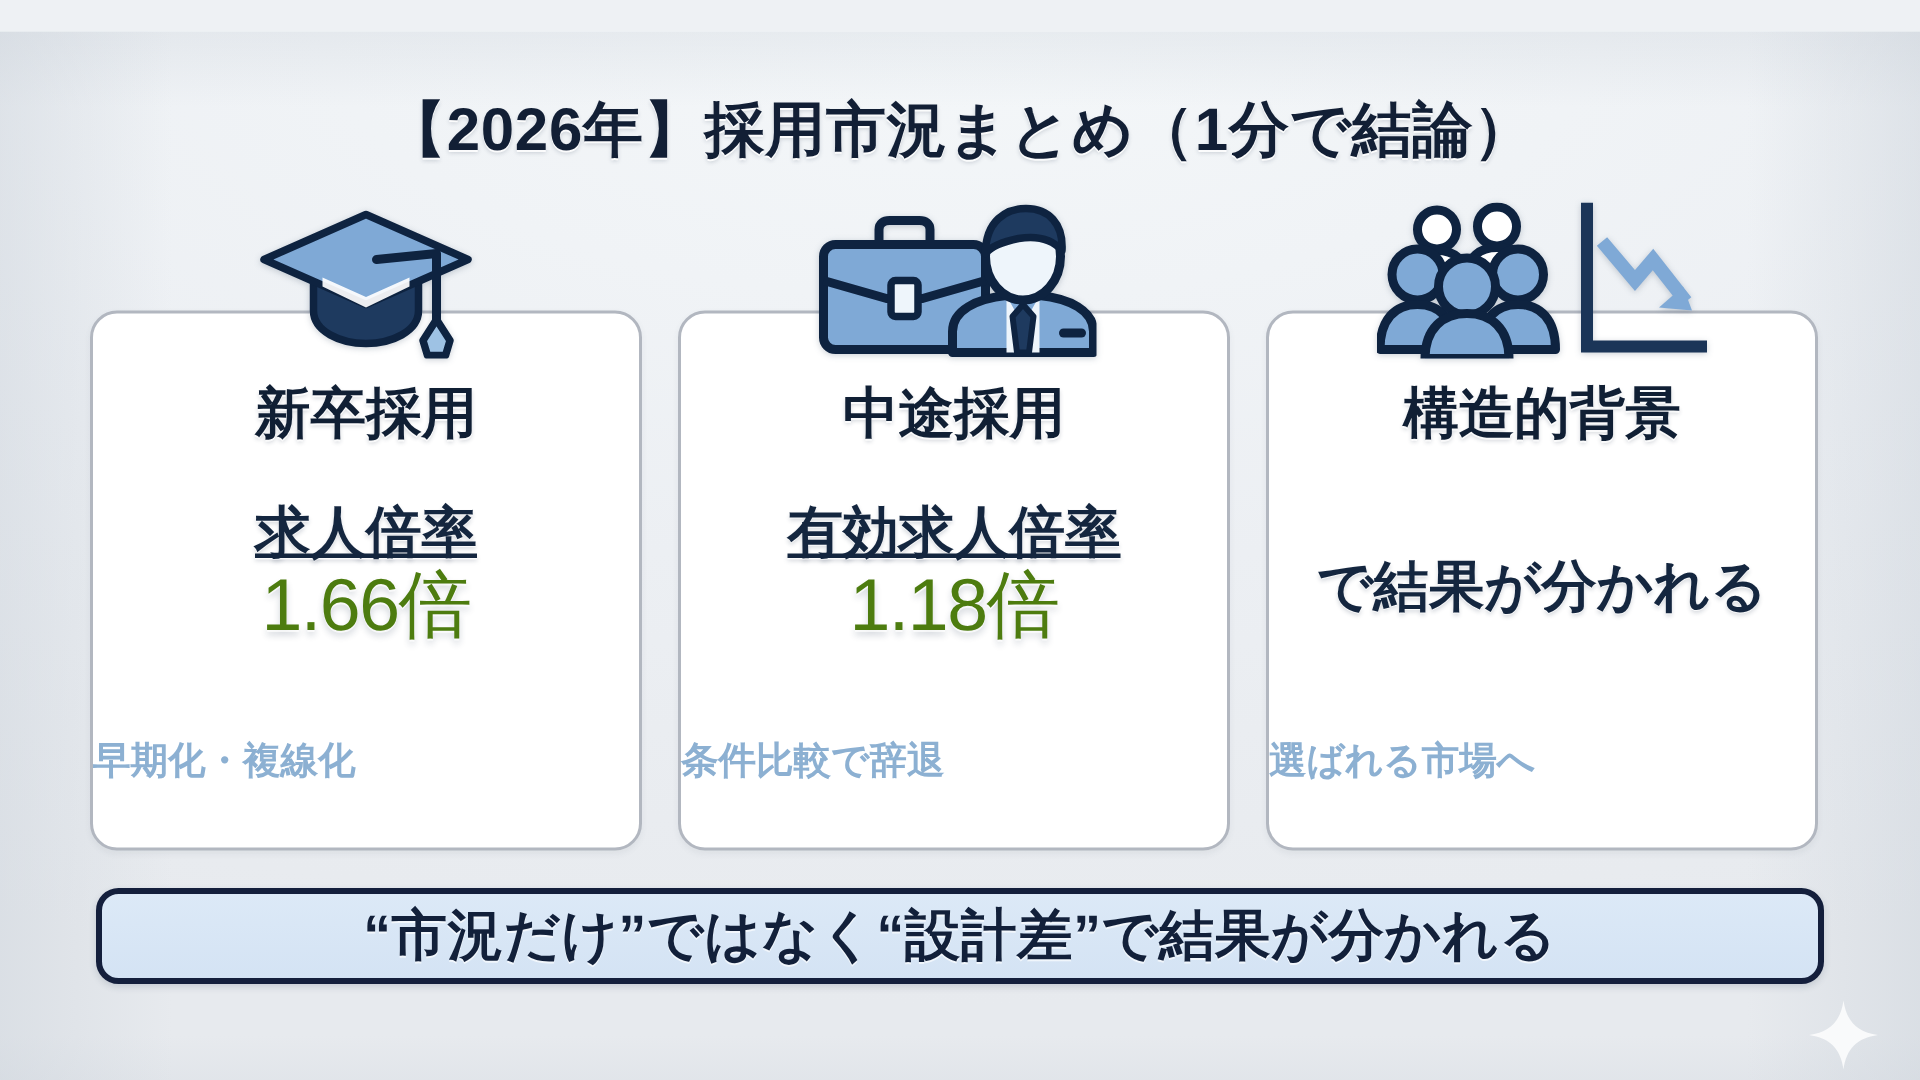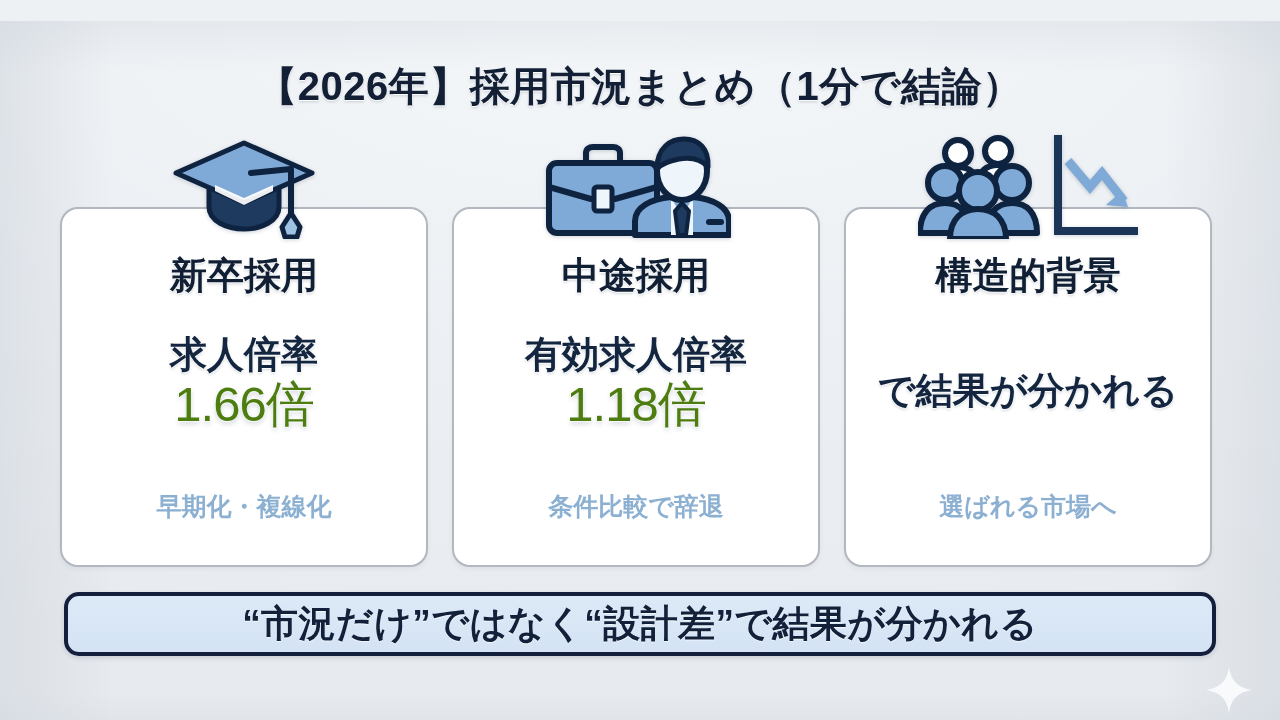--- a/index.html
+++ b/index.html
@@ -112,20 +112,21 @@
   }
 
   .card-metric-label {
     margin-top: 42px;
     font-size: 37px;
     font-weight: 700;
     color: #14263f;
     line-height: 1;
     text-shadow: 0 1px 0 rgba(255,255,255,0.8), 0 2px 3px rgba(30,45,70,0.18);
     white-space: nowrap;
+    text-decoration: underline;
   }
 
   .card-metric-value {
     margin-top: 6px;
     font-size: 49px;
     font-weight: 400;
     color: #4d7c0f;
     line-height: 1.06;
     letter-spacing: -1px;
     text-shadow: 0 1px 0 rgba(255,255,255,0.7), 0 3px 5px rgba(25,45,75,0.20);
@@ -141,21 +142,21 @@
     line-height: 1;
     text-shadow: 0 1px 0 rgba(255,255,255,0.8), 0 2px 3px rgba(30,45,70,0.18);
     white-space: nowrap;
   }
 
   .card-note {
     position: absolute;
     left: 0;
     right: 0;
     bottom: 42px;
-    text-align: center;
+    text-align: left;
     font-size: 25px;
     font-weight: 700;
     color: #8cb0d2;
     white-space: nowrap;
   }
 
   
   .banner {
     position: absolute;
     left: 64px;

